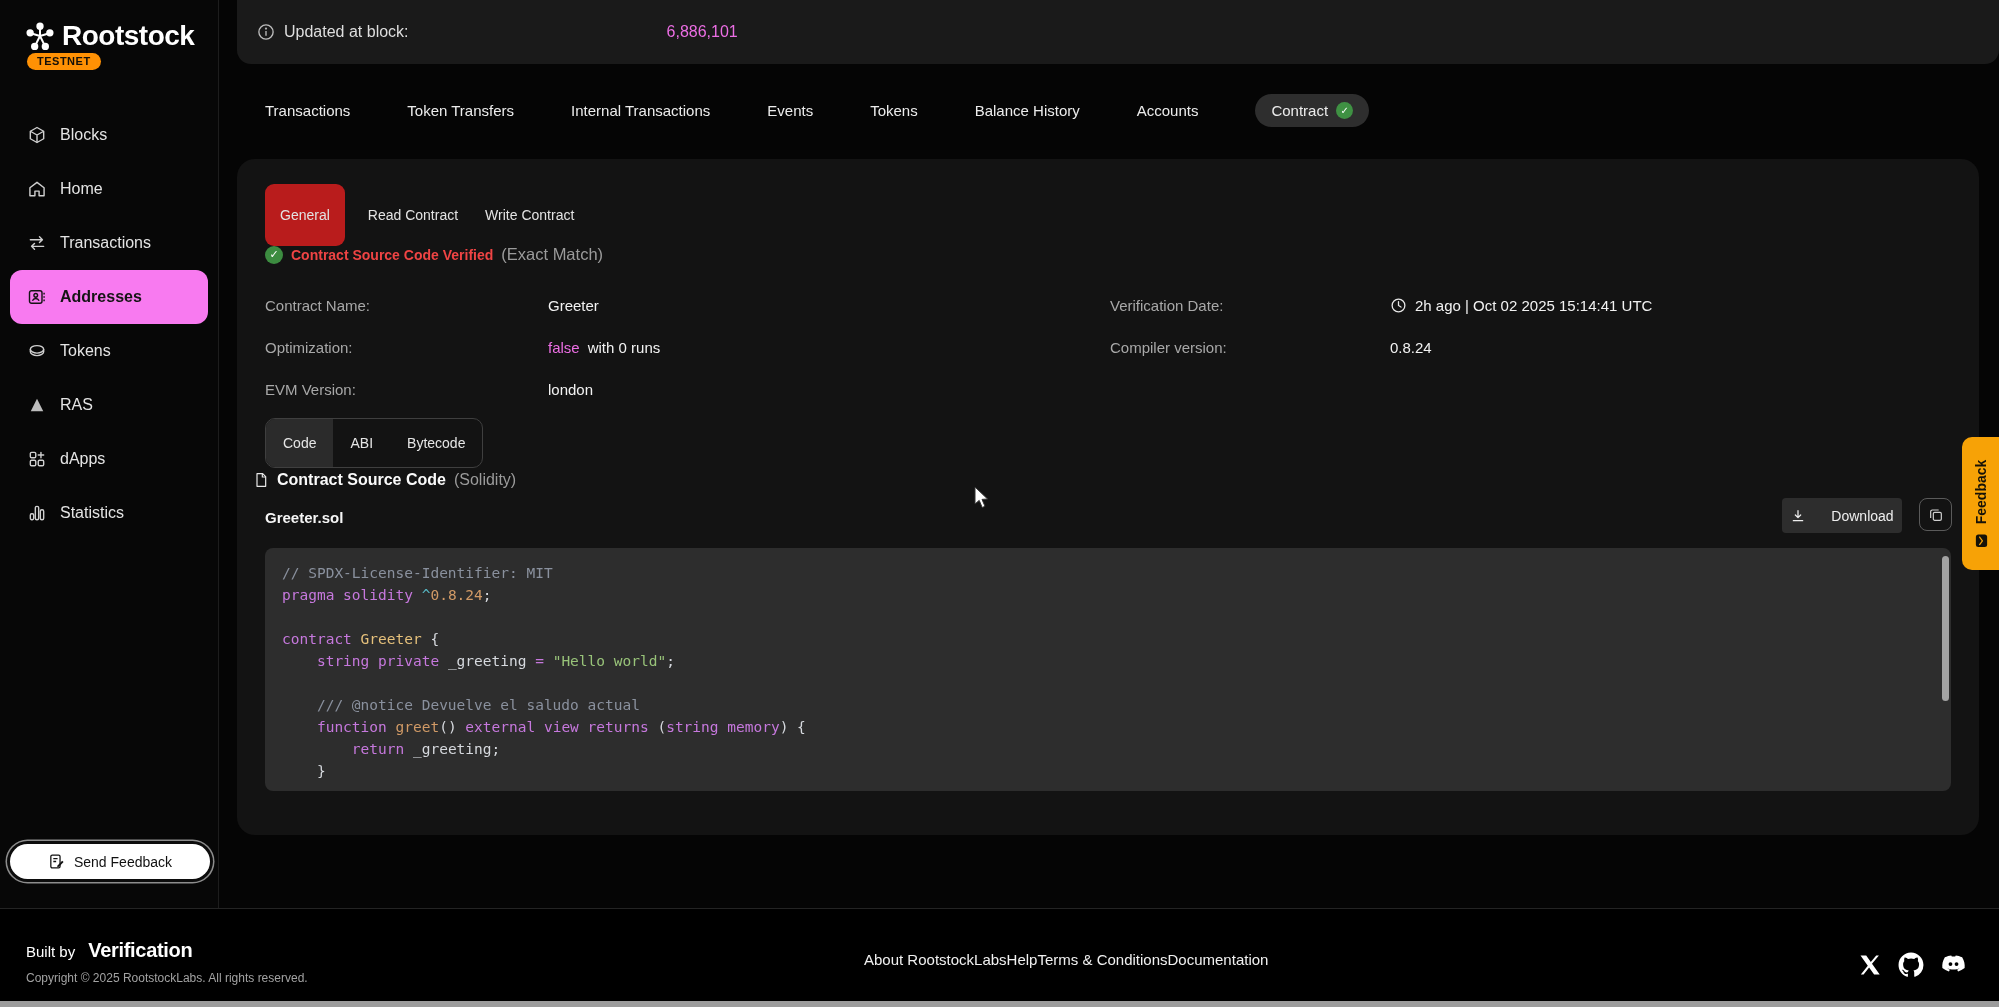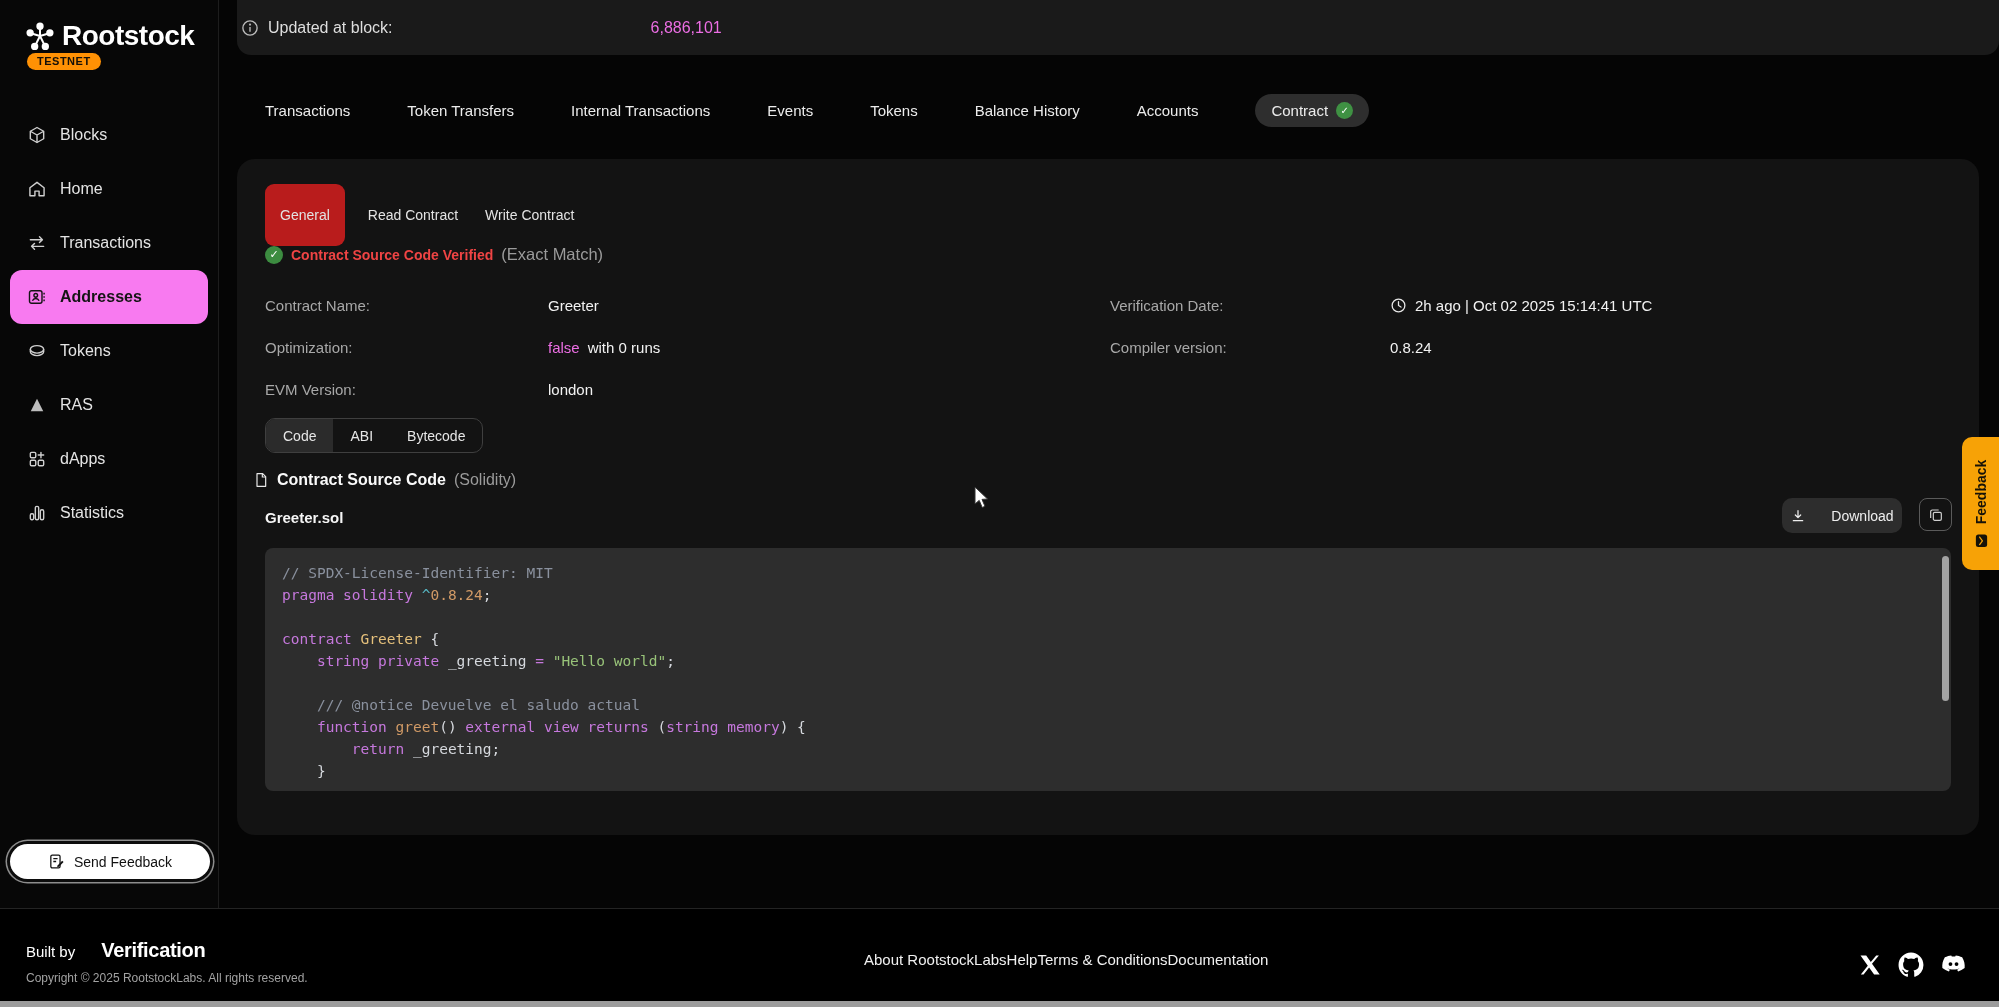--- a/index.html
+++ b/index.html
@@ -13,21 +13,21 @@
   .logo-text { font-size:28px; font-weight:bold; color:#fff; letter-spacing:-.5px; }
   .testnet-badge { position:absolute; left:27px; top:53px; background:#ff9104; color:#151008; font-size:11px; font-weight:bold; letter-spacing:.5px; padding:2px 10px 3px; border-radius:9px; }
   .nav { position:absolute; left:0; top:108px; width:100%; }
   .nav-item { height:54px; display:flex; align-items:center; gap:13px; padding-left:27px; font-size:16px; color:#e4e4e4; cursor:pointer; }
   .nav-item svg { stroke:#cfcfcf; }
   .nav-item.active { background:#f87af0; border-radius:12px; margin:0 10px; padding-left:17px; height:54px; color:#141414; font-weight:600; }
   .nav-item.active svg { stroke:#141414; }
   .send-feedback { position:absolute; left:10px; top:844px; width:200px; height:35px; background:#fff; border:none; border-radius:999px; display:flex; align-items:center; justify-content:center; gap:9px; font-family:inherit; font-size:14px; color:#111; cursor:pointer; box-shadow:0 0 0 3px #0c0c0c, 0 0 0 4.5px #8d8d8d; }
 
   
-  .topstrip { position:absolute; left:237px; right:0; top:0; height:55px; background:#1a1a1a; border-radius:0 0 14px 14px; display:flex; align-items:center; padding-left:4px; }
+  .topstrip { position:absolute; left:237px; right:0; top:0; height:64px; background:#1a1a1a; border-radius:0 0 14px 14px; display:flex; align-items:center; padding-left:20px; }
   .topstrip-label { font-size:16px; color:#dedede; margin-left:9px; }
   .block-number { font-size:16px; color:#ec6ee4; margin-left:258px; }
 
   
   .tabs { position:absolute; left:237px; top:92px; height:36px; display:flex; align-items:center; gap:57px; padding-left:28px; }
   .tab { font-size:15px; color:#ececec; cursor:pointer; white-space:nowrap; }
   .tab.active { background:#2e2e2e; border-radius:999px; padding:8px 16px; display:flex; align-items:center; gap:8px; }
   .check-circle { width:17px; height:17px; border-radius:50%; background:#3f9143; color:#fff; font-size:10px; display:inline-flex; align-items:center; justify-content:center; }
 
   
@@ -36,28 +36,28 @@
   .subtab { font-size:14px; color:#e3e3e3; cursor:pointer; padding:9px 4px; }
   .subtab.active { background:#b91c1c; border-radius:9px; padding:23px 15px; }
   .verified-row { position:absolute; left:28px; top:86px; display:flex; align-items:center; gap:8px; }
   .verified-badge { width:18px; height:18px; border-radius:50%; background:#3c8c40; color:#fff; font-size:11px; display:inline-flex; align-items:center; justify-content:center; }
   .verified-title { font-size:14px; font-weight:bold; color:#ef4444; }
   .verified-suffix { font-size:16.5px; color:#9b9b9b; }
   .fields { position:absolute; left:28px; top:125px; display:grid; grid-template-columns:283px 562px 280px auto; grid-auto-rows:42px; align-items:center; }
   .f-label { font-size:15px; color:#a8a8a8; }
   .f-value { font-size:15px; color:#f2f2f2; display:flex; align-items:center; gap:8px; }
   .pink { color:#ec6ee4; }
-  .seg-control { position:absolute; left:28px; top:259px; display:flex; border:1px solid #3f3f3f; border-radius:10px; overflow:hidden; height:35px; }
+  .seg-control { position:absolute; left:28px; top:259px; display:flex; border:1px solid #3f3f3f; border-radius:10px; overflow:hidden; height:50px; }
   .seg { font-size:14px; color:#e6e6e6; padding:0 17px; display:flex; align-items:center; cursor:pointer; }
   .seg.active { background:#2b2b2b; }
   .src-heading { position:absolute; left:16px; top:312px; display:flex; align-items:center; gap:8px; }
   .src-heading b { font-size:16px; color:#fafafa; }
   .src-heading span { font-size:16px; color:#9b9b9b; }
   .file-name { position:absolute; left:28px; top:350px; font-size:15px; font-weight:bold; color:#f5f5f5; }
-  .dl-btn { position:absolute; left:1545px; top:339px; width:120px; height:35px; background:#2d2d2d; border:none; border-radius:10px; color:#eee; font-family:inherit; font-size:14px; display:flex; align-items:center; justify-content:center; gap:25px; cursor:pointer; }
+  .dl-btn { position:absolute; left:1545px; top:339px; width:120px; height:35px; background:#2d2d2d; border:none; border-radius:4px; color:#eee; font-family:inherit; font-size:14px; display:flex; align-items:center; justify-content:center; gap:25px; cursor:pointer; }
   .copy-btn { position:absolute; left:1682px; top:339px; width:33px; height:33px; background:transparent; border:1px solid #5a5a5a; border-radius:8px; display:flex; align-items:center; justify-content:center; cursor:pointer; }
 
   
   .code-block { position:absolute; left:28px; top:389px; width:1686px; height:243px; background:#2d2d2d; border-radius:8px; overflow:hidden; }
   .code-content { padding:14px 0 0 17px; font-family:"DejaVu Sans Mono", monospace; font-size:14.5px; line-height:22px; white-space:pre; color:#d6d9de; }
   .code-scrollbar { position:absolute; right:2px; top:8px; width:7px; height:145px; background:#a3a3a3; border-radius:4px; }
   .tk-cm  { color:#8a919e; }
   .tk-kw  { color:#c678dd; }
   .tk-type{ color:#e5c07b; }
   .tk-fn  { color:#d19a66; }
@@ -66,21 +66,21 @@
   .tk-str { color:#98c379; }
   .tk-pl  { color:#d6d9de; }
 
   
   .feedback-tab { position:absolute; right:0; top:437px; width:37px; height:133px; background:#f7a206; border-radius:10px 0 0 10px; cursor:pointer; }
   .feedback-inner { position:absolute; top:50%; left:50%; transform:translate(-50%,-50%) rotate(-90deg); display:flex; align-items:center; gap:9px; }
   .feedback-inner span { font-size:14px; font-weight:bold; color:#161208; white-space:nowrap; }
 
   
   .footer { position:absolute; left:0; top:908px; width:100%; height:93px; background:#000; border-top:1px solid #242424; }
-  .builtby-row { position:absolute; left:26px; top:30px; display:flex; align-items:baseline; gap:26px; }
+  .builtby-row { position:absolute; left:26px; top:30px; display:flex; align-items:baseline; gap:13px; }
   .builtby { font-size:15px; color:#fff; }
   .rootstocklabs { font-size:20px; font-weight:bold; color:#fff; letter-spacing:-.3px; }
   .copyright { position:absolute; left:26px; top:62px; font-size:12px; color:#a2a2a2; }
   .footer-links { position:absolute; left:864px; top:42px; display:flex; }
   .footer-link { font-size:15px; color:#f0f0f0; cursor:pointer; white-space:nowrap; }
   .social-icons { position:absolute; left:1858px; top:42px; display:flex; align-items:center; gap:16px; }
   .social-icons svg { cursor:pointer; }
 
   .h-scrollbar { position:absolute; left:0; bottom:0; width:100%; height:6px; background:#9c9c9c; }
   .cursor { position:absolute; left:973px; top:486px; pointer-events:none; }

